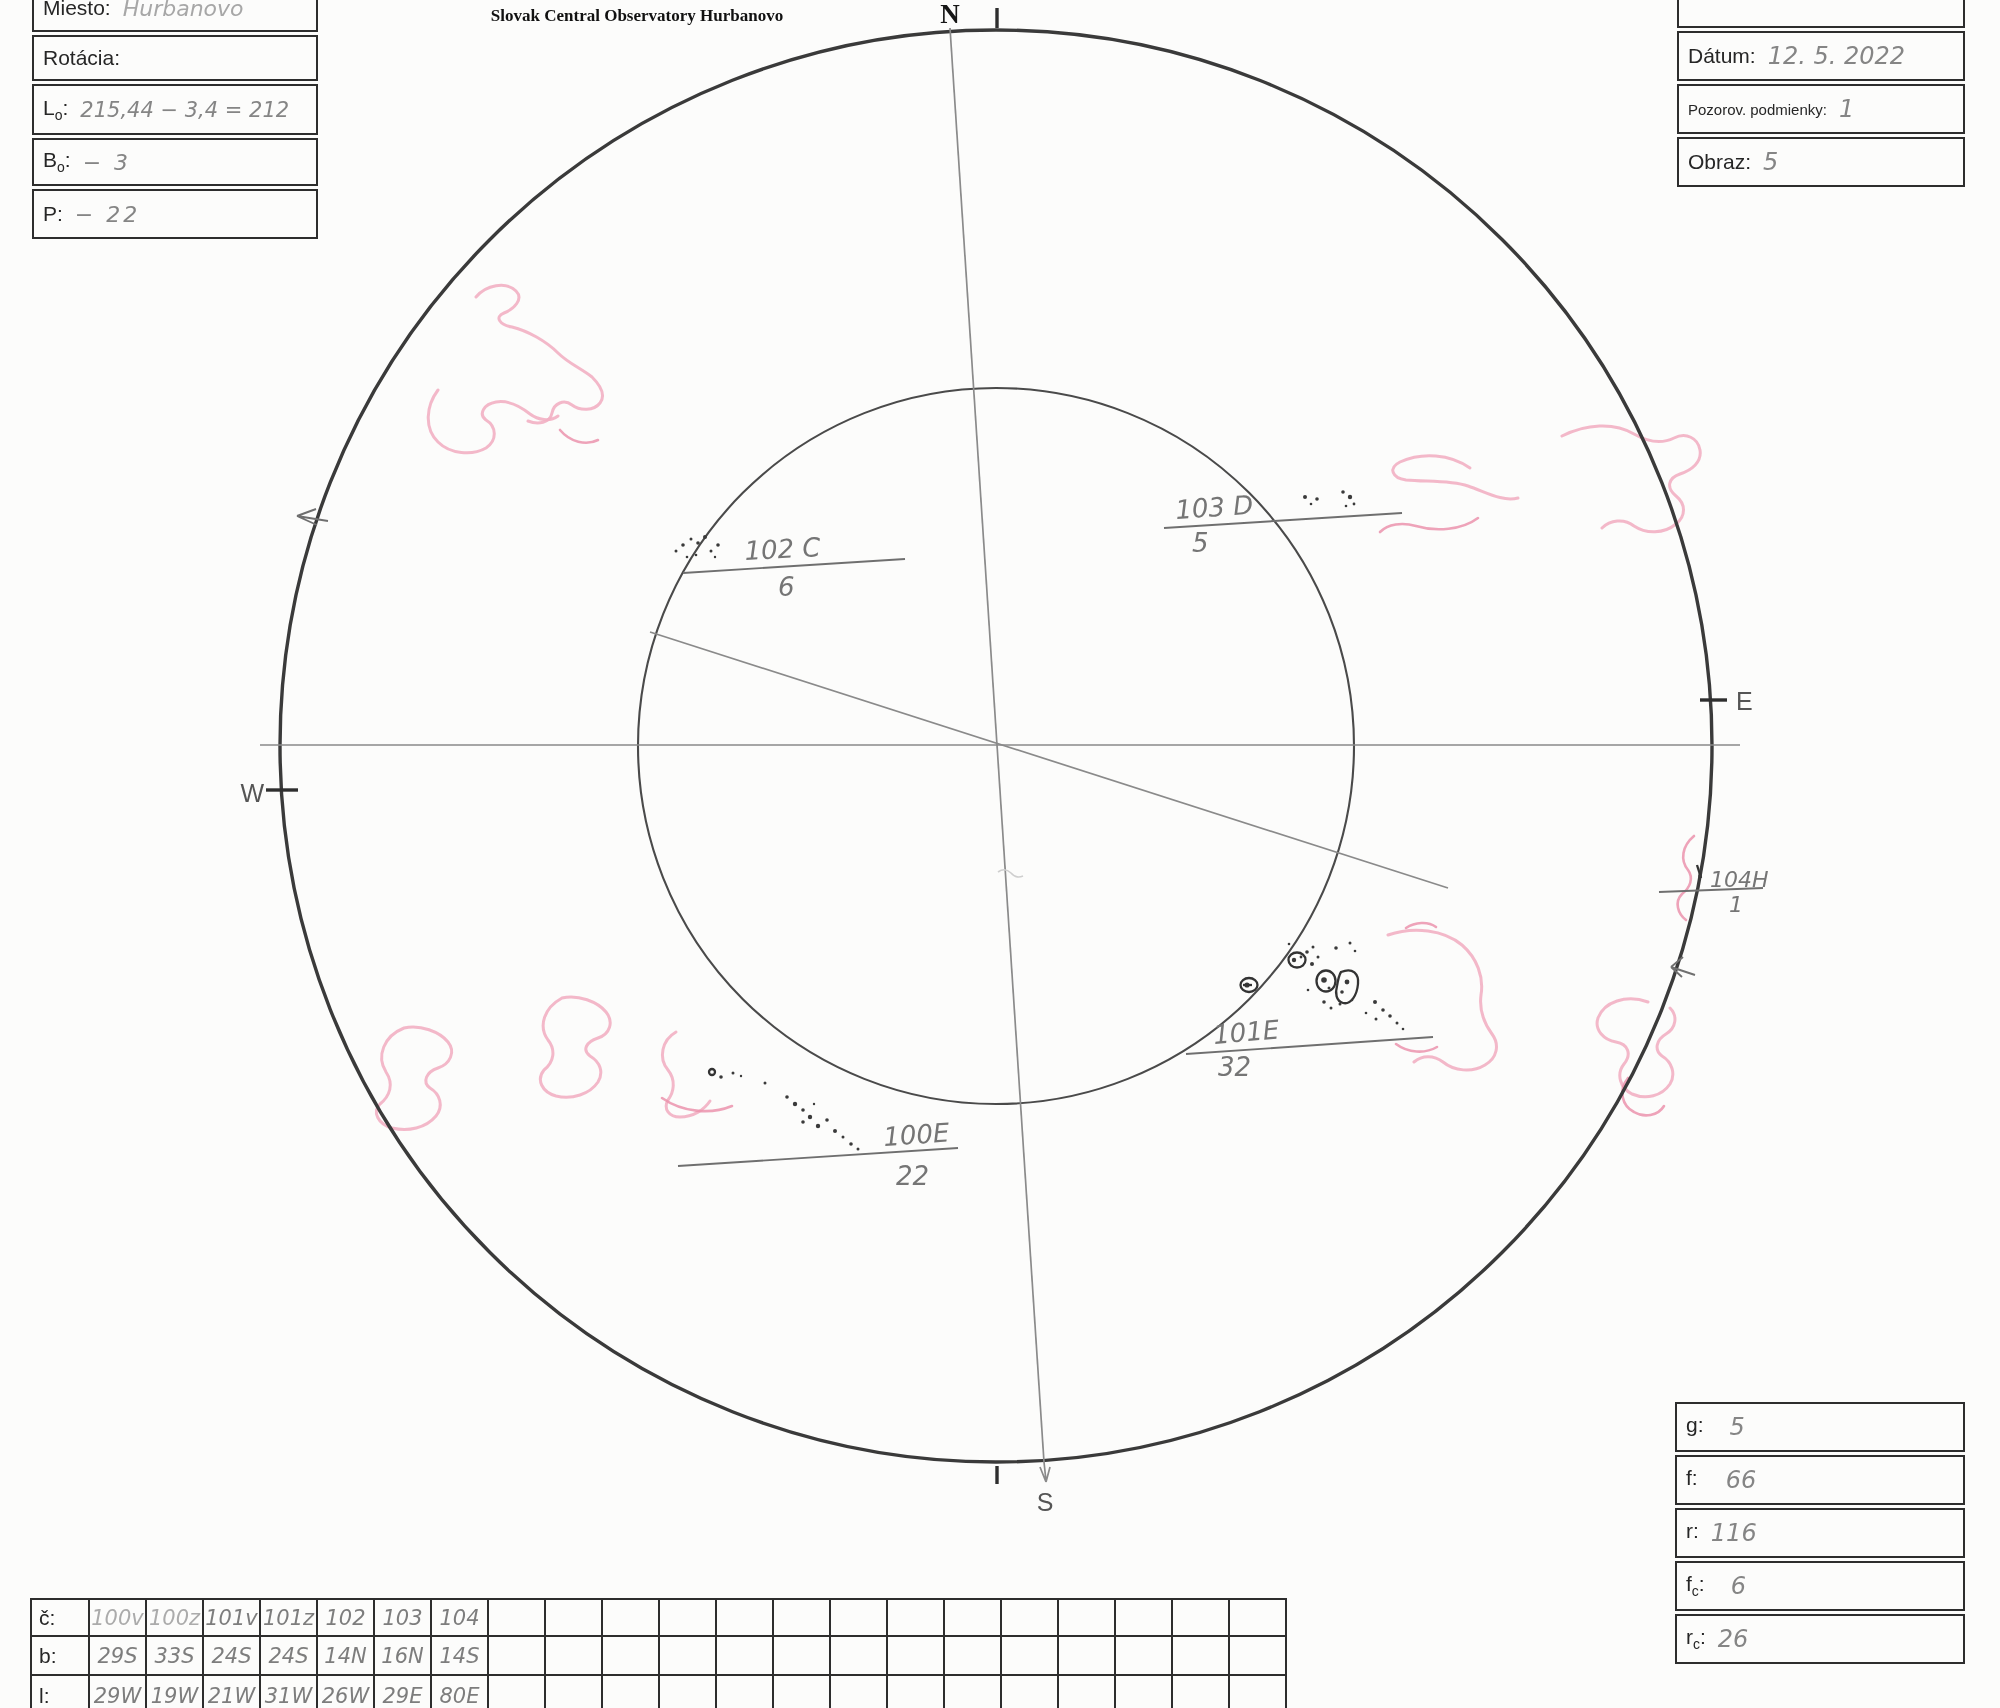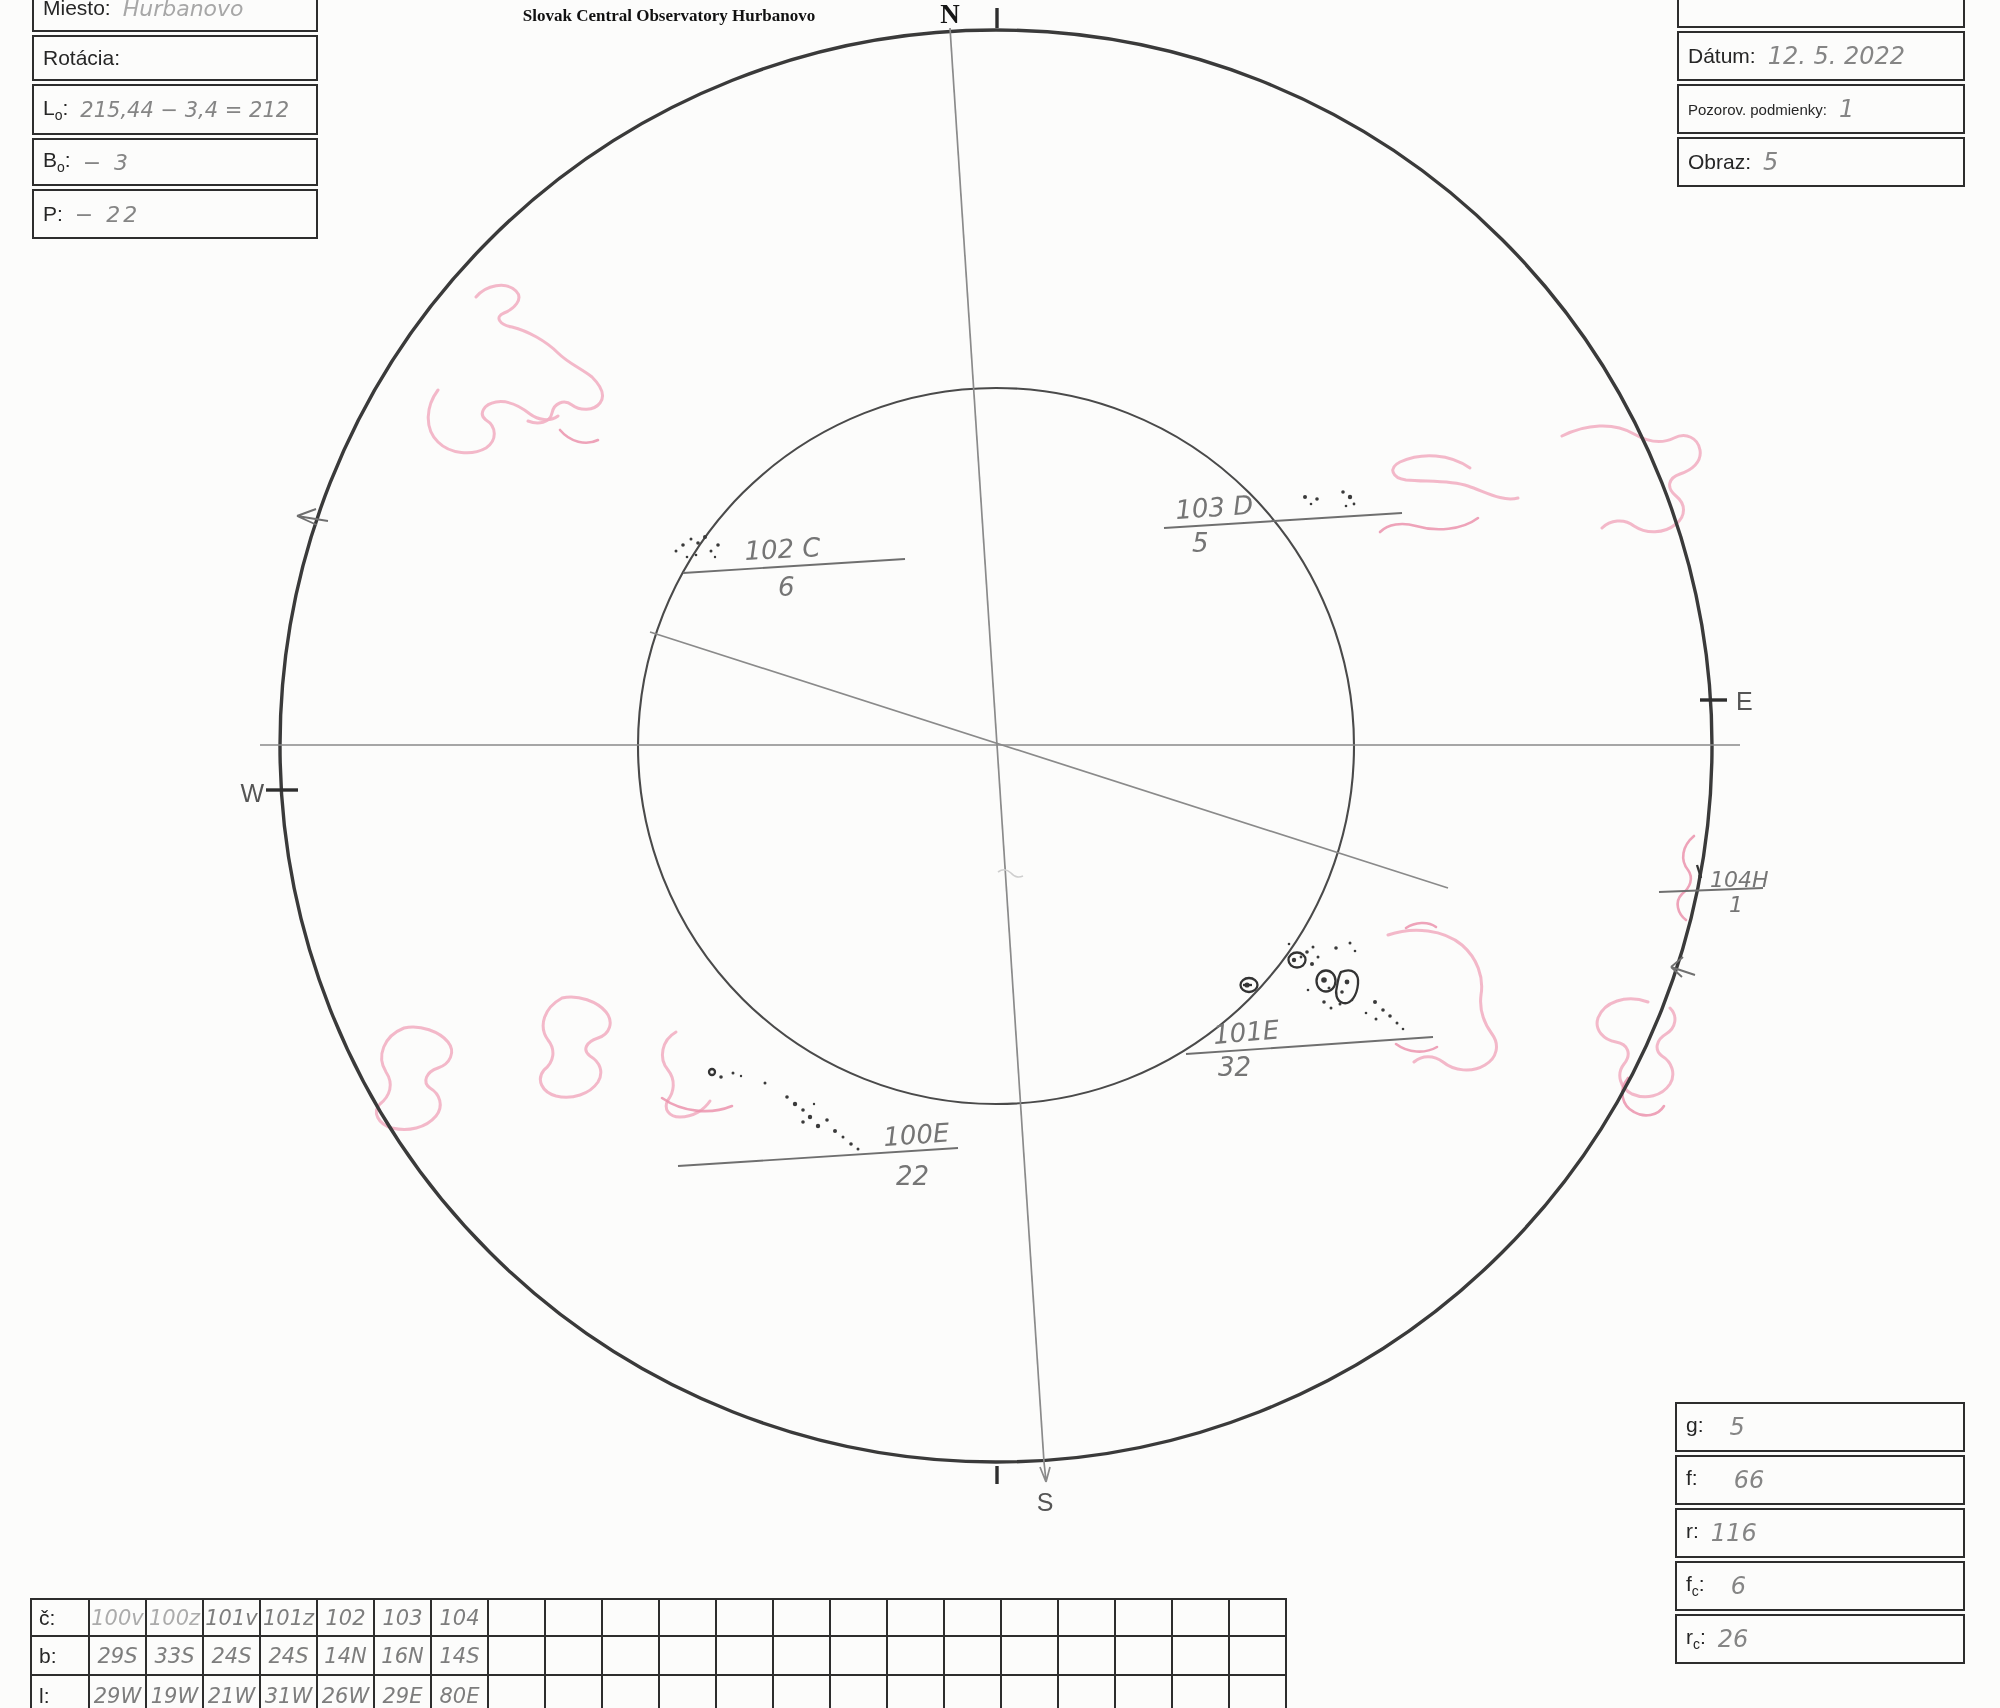--- a/index.html
+++ b/index.html
@@ -28,21 +28,21 @@
   .f-label{font-size:21px;color:#262626;white-space:nowrap;}
   .f-label sub{font-size:14px;}
   .f-label.long{font-size:15px;}
   .hw{font-family:"DejaVu Sans",sans-serif;font-style:italic;color:#858585;}
   .hw.big{font-size:24px;}
   .hw.med{font-size:22px;}
   .hw.sm{font-size:21px;}
   .hw.faint{color:#a7a7a7;}
   .hw.spread{letter-spacing:3px;}
   
-  .title{position:absolute;left:504px;top:6px;width:330px;text-align:center;
+  .title{position:absolute;left:472px;top:6px;width:330px;text-align:center;
          font-family:"Liberation Serif",serif;font-weight:bold;font-size:17px;color:#111;}
   
   .g-table{position:absolute;left:30px;top:1598px;border-left:2px solid #2d2d2d;border-top:2px solid #2d2d2d;}
   .t-row{display:grid;grid-template-columns:58px repeat(21,57px);}
   .t-row.r1 > div{height:35px;}
   .t-row.r2 > div{height:37px;}
   .t-row.r3 > div{height:40px;}
   .t-label{border-right:2px solid #2d2d2d;border-bottom:2px solid #2d2d2d;
            font-size:21px;color:#262626;display:flex;align-items:center;padding-left:7px;}
   .t-cell{border-right:2px solid #2d2d2d;border-bottom:2px solid #2d2d2d;
@@ -251,21 +251,21 @@
     </div>
   </div>
 
   <div class="form-box" style="left:1675px;top:1402px;width:290px;">
     <div class="f-row" style="height:46px">
       <span class="f-label"><span>g</span><sub></sub><span>:</span></span>
       <span class="hw big" style="margin-left:14px">5</span>
     </div>
     <div class="f-row" style="height:46px">
       <span class="f-label"><span>f</span><sub></sub><span>:</span></span>
-      <span class="hw big" style="margin-left:24px">66</span>
+      <span class="hw big" style="margin-left:16px">66</span>
     </div>
     <div class="f-row" style="height:46px">
       <span class="f-label"><span>r</span><sub></sub><span>:</span></span>
       <span class="hw big">116</span>
     </div>
     <div class="f-row" style="height:46px">
       <span class="f-label"><span>f</span><sub>c</sub><span>:</span></span>
       <span class="hw big" style="margin-left:14px">6</span>
     </div>
     <div class="f-row" style="height:46px">

